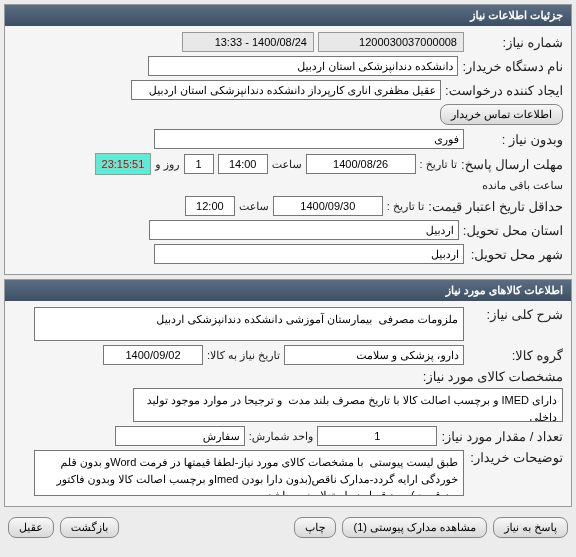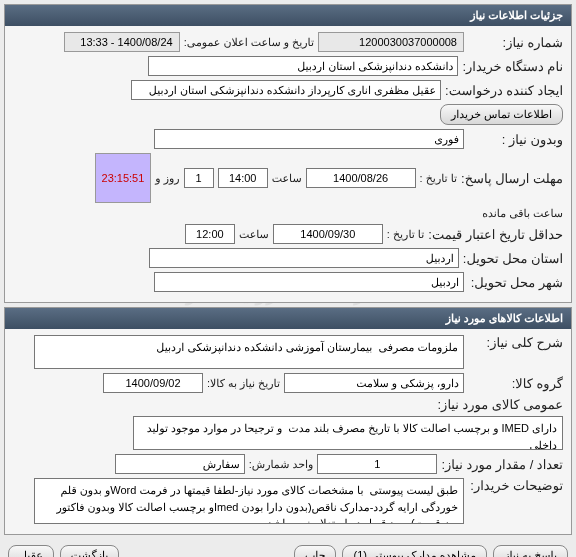--- a/index.html
+++ b/index.html
@@ -89,23 +89,23 @@
   display: flex;
   gap: 6px;
   padding: 6px 8px;
   justify-content: flex-start;
   align-items: center;
   background: #ececec;
 }
 .footer-bar .spacer { flex: 1; }
 .time-red {
   color: #c00;
-  background: #c4b5fd;
+  background: #5eead4;
   border: 1px solid #999;
-  padding: 18px 6px;
+  padding: 4px 6px;
   font-size: 11px;
 }
 .watermark {
   position: absolute;
   top: 280px;
   right: 120px;
   font-size: 22px;
   color: rgba(120,120,120,0.12);
   pointer-events: none;
   white-space: nowrap;
@@ -120,22 +120,21 @@
 
 <div class="content">
 
 <div class="panel">
   <div class="panel-header">جزئیات اطلاعات نیاز</div>
   <div class="panel-body">
 
     <div class="row">
       <span class="label">شماره نیاز:</span>
       <span class="readonly field-center" style="width:146px">1200030037000008</span>
-      <span class="label-sm">تاریخ و ساعت اعلان عمومی:</span>
-      <span class="readonly field-center" style="width:116px">1400/08/24 - 13:33</span>
+      <span class="readonly field-center" style="width:132px">1400/08/24 - 13:33</span>
     </div>
 
     <div class="row">
       <span class="label">نام دستگاه خریدار:</span>
       <input class="field" style="width: 310px;" value="دانشکده دندانپزشکی استان اردبیل">
     </div>
 
     <div class="row">
       <span class="label">ایجاد کننده درخواست:</span>
       <input class="field" style="width: 310px;" value="عقیل مظفری اناری کارپرداز دانشکده دندانپزشکی استان اردبیل">
@@ -190,21 +189,21 @@
     </div>
 
     <div class="row">
       <span class="label">گروه کالا:</span>
       <input class="field" style="width: 180px;" value="دارو، پزشکی و سلامت">
       <span class="label-sm">تاریخ نیاز به کالا:</span>
       <input class="field field-center" style="width: 100px;" value="1400/09/02">
     </div>
 
     <div class="row" style="align-items:flex-start">
-      <span class="label">عمومی کالای مورد نیاز:</span>
+      <span class="label">مشخصات کالای مورد نیاز:</span>
       <textarea class="textarea" style="width: 430px; height: 34px;">دارای IMED و برچسب اصالت کالا با تاریخ مصرف بلند مدت  و ترجیحا در موارد موجود تولید داخلی</textarea>
     </div>
 
     <div class="row">
       <span class="label">تعداد / مقدار مورد نیاز:</span>
       <input class="field field-center" style="width: 120px;" value="1">
       <span class="label-sm">واحد شمارش:</span>
       <input class="field" style="width: 130px;" value="سفارش">
     </div>
 

